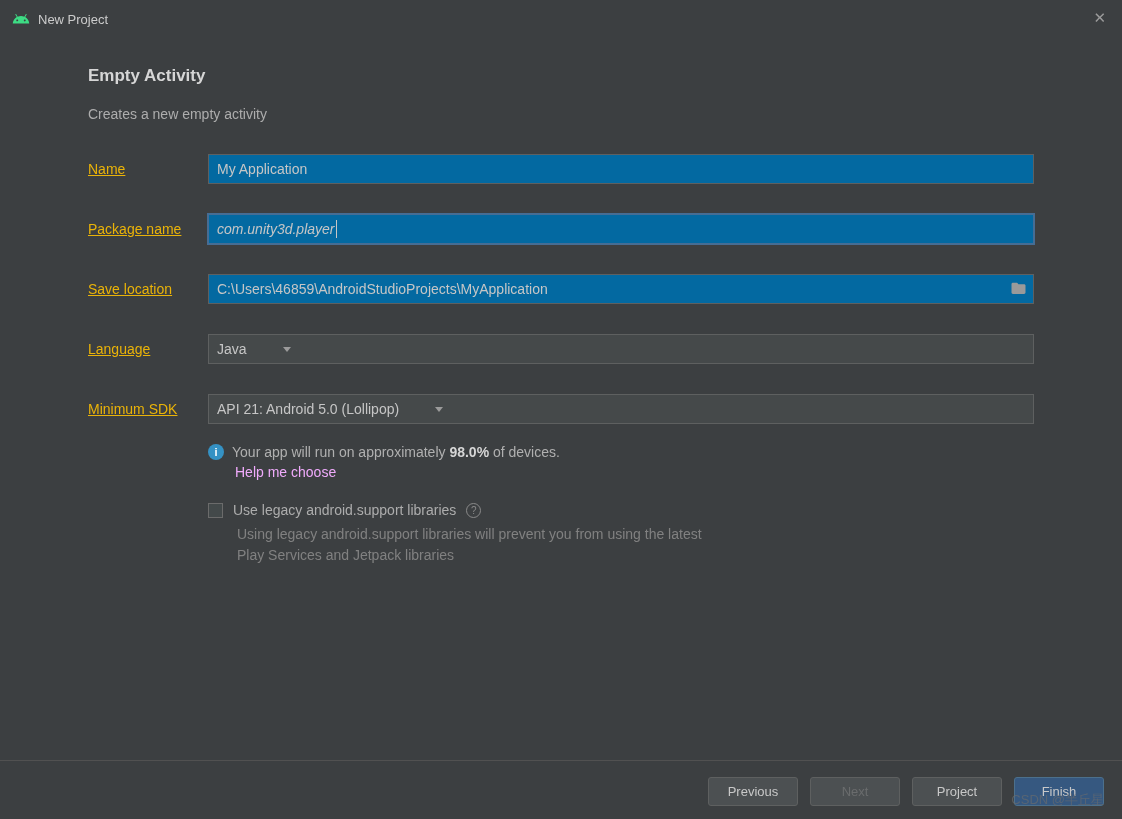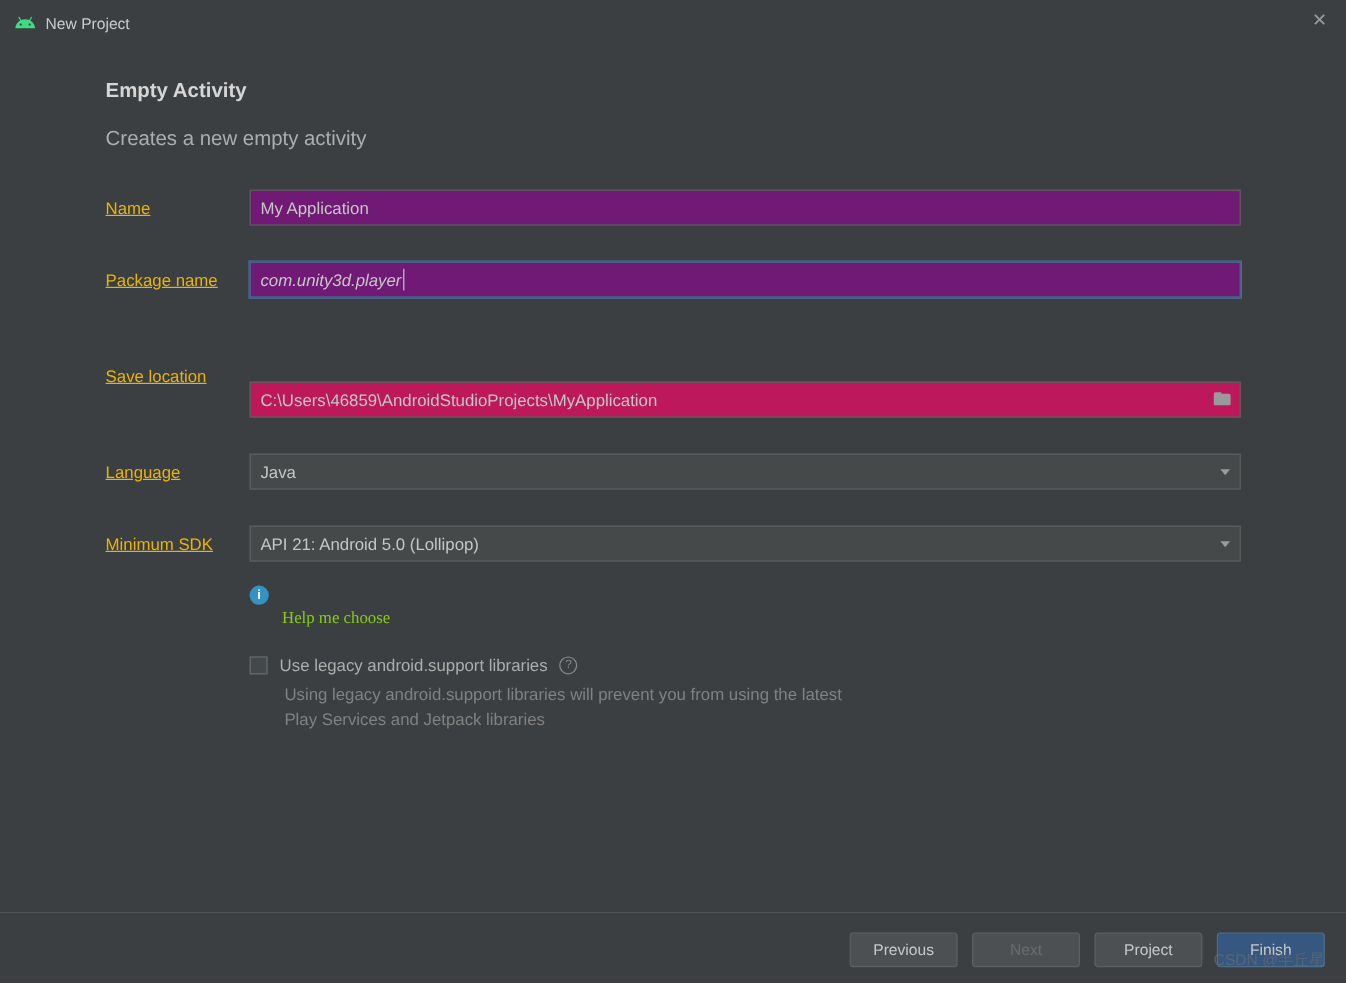--- a/index.html
+++ b/index.html
@@ -48,41 +48,41 @@
       padding: 28px 88px 0 88px;
     }
     .heading {
       color: #d6d6d6;
       font-size: 17px;
       font-weight: 600;
       margin-bottom: 20px;
     }
     .subheading {
       color: #adadad;
-      font-size: 17px;
+      font-size: 14px;
       margin-bottom: 32px;
     }
     .form-row {
       display: flex;
       align-items: center;
       margin-bottom: 30px;
     }
     .form-label {
       width: 120px;
       color: #eab308;
       font-size: 14px;
       text-decoration: underline;
     }
     .form-field {
       flex: 1;
     }
     .text-input {
       width: 100%;
       height: 30px;
-      background: #701a75;
+      background: #0369a1;
       border: 1px solid #5e6060;
       color: #c6c6c6;
       padding: 12px 8px;
       font-size: 14px;
       outline: none;
     }
     .text-input.focused {
       border: 1px solid #466d94;
       box-shadow: 0 0 0 1px #466d94;
       font-style: italic;
@@ -90,33 +90,32 @@
     .select-wrap {
       width: 100%;
       height: 30px;
       background: #45494a;
       border: 1px solid #5e6060;
       color: #c6c6c6;
       padding: 0 8px;
       font-size: 14px;
       display: flex;
       align-items: center;
-      justify-content: space-between;
+      justify-content: flex-start;
       cursor: pointer;
       gap: 36px;
     }
     .input-with-icon {
       width: 100%;
       height: 30px;
-      background: #be185d;
+      background: #0369a1;
       border: 1px solid #5e6060;
       display: flex;
       align-items: center;
       padding-right: 6px;
-      margin-top: 40px;
     }
     .input-with-icon input {
       flex: 1;
       background: transparent;
       border: none;
       color: #c6c6c6;
       padding: 0 8px;
       font-size: 14px;
       outline: none;
     }
@@ -154,26 +153,25 @@
       font-weight: bold;
       display: flex;
       align-items: center;
       justify-content: center;
       flex-shrink: 0;
     }
     .info-text strong {
       color: #d6d6d6;
     }
     .help-link {
-      color: #84cc16;
+      color: #f0abfc;
       font-size: 14px;
       margin-left: 27px;
       margin-top: 4px;
       cursor: pointer;
-      font-family: Liberation Serif, serif;
     }
     .checkbox-section {
       margin-left: 120px;
       margin-top: 18px;
     }
     .checkbox-row {
       display: flex;
       align-items: center;
       gap: 10px;
       font-size: 14px;
@@ -323,20 +321,23 @@
       <div class="select-wrap">
         <span>API 21: Android 5.0 (Lollipop)</span>
         <span class="dropdown-arrow"></span>
       </div>
     </div>
   </div>
 
   <div class="info-section">
     <div class="info-line">
       <span class="info-icon">i</span>
+      <span class="info-text">
+        <span>Your app will run on approximately </span><strong>98.0%</strong><span> of devices.</span>
+      </span>
     </div>
     <div class="help-link">Help me choose</div>
   </div>
 
   <div class="checkbox-section">
     <div class="checkbox-row">
       <span class="checkbox"></span>
       <span>Use legacy android.support libraries</span>
       <span class="help-circle">?</span>
     </div>

